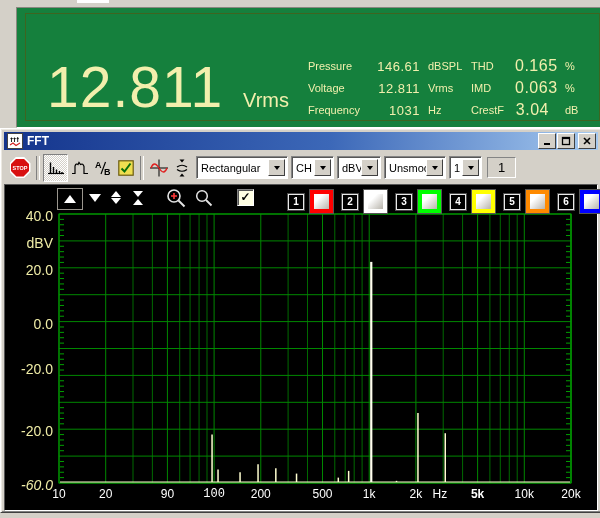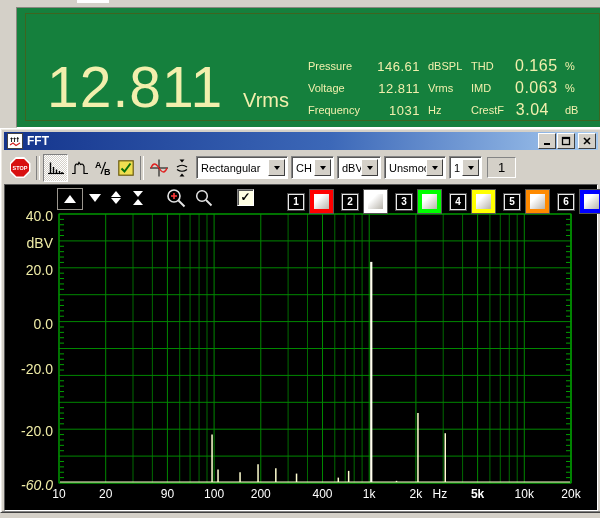--- a/index.html
+++ b/index.html
@@ -373,23 +373,23 @@
         <line x1="343.6500047075495" y1="297" x2="343.6500047075495" y2="285.895" stroke="#FFFFD0" stroke-width="1.5"></line>
         <line x1="366.26266891822775" y1="297" x2="366.26266891822775" y2="76.882" stroke="#FFFFEE" stroke-width="2.2"></line>
         <line x1="391.51850970757476" y1="297" x2="391.51850970757476" y2="295.848" stroke="#FFFFD0" stroke-width="1.5"></line>
         <line x1="412.9533557591258" y1="297" x2="412.9533557591258" y2="228.06" stroke="#FFFFD0" stroke-width="1.5"></line>
         <line x1="440.26565669396604" y1="297" x2="440.26565669396604" y2="248.235" stroke="#FFFFD0" stroke-width="1.5"></line>
       </svg>
     <div id="x-labels">
         <span class="xlab" style="left: 54px; top: 302px;">10</span>
         <span class="xlab" style="left: 100.691px; top: 302px;">20</span>
         <span class="xlab" style="left: 162.412px; top: 302px;">90</span>
-        <span class="xlab" style="left: 209.103px; top: 302px;">100</span>
+        <span class="xlab" style="left: 209.103px; top: 302px; font-family: Liberation Mono, monospace;">100</span>
         <span class="xlab" style="left: 255.794px; top: 302px;">200</span>
-        <span class="xlab" style="left: 317.516px; top: 302px;">400</span>
+        <span class="xlab" style="left: 317.516px; top: 302px;">500</span>
         <span class="xlab" style="left: 364.206px; top: 302px;">1k</span>
         <span class="xlab" style="left: 410.897px; top: 302px;">2k</span>
         <span class="xlab" style="left: 472.619px; top: 302px; font-weight: bold;">5k</span>
         <span class="xlab" style="left: 519.309px; top: 302px;">10k</span>
         <span class="xlab" style="left: 566px; top: 302px;">20k</span>
         <span class="xlab" style="left: 434.897px; top: 302px;">Hz</span>
       </div>
     <div id="y-labels">
         <span class="ylab" style="top: 23px;">40.0</span>
         <span class="ylab" style="top: 76.8px;">20.0</span>

